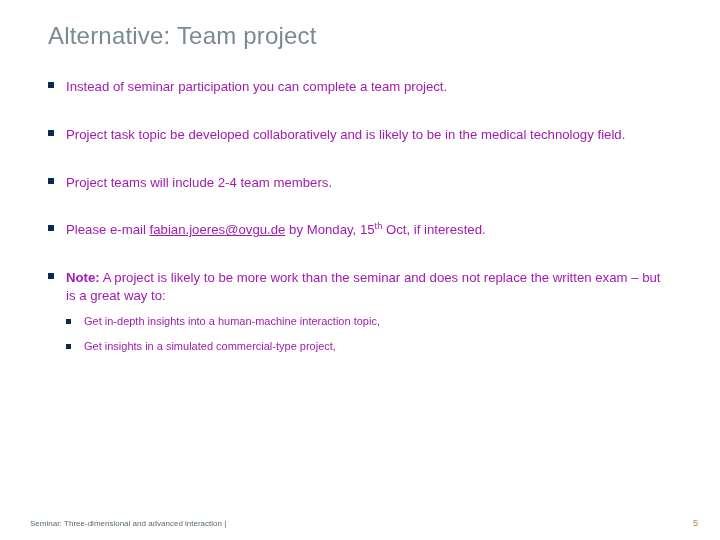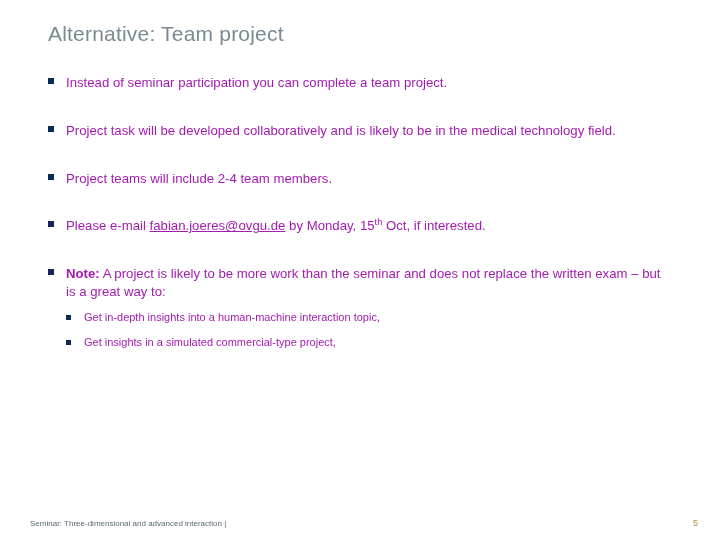--- a/index.html
+++ b/index.html
@@ -10,21 +10,21 @@
     color: #000;
     position: relative;
   }
   .slide {
     width: 720px;
     height: 540px;
     padding: 22px 48px 0 48px;
     position: relative;
   }
   .title {
-    font-size: 21px;
+    font-size: 24px;
     font-weight: 400;
     color: #7a8a93;
     letter-spacing: 0.2px;
     margin-bottom: 28px;
   }
   ul.bullets {
     list-style: none;
     padding: 0;
     margin: 0;
   }
@@ -88,21 +88,21 @@
 <body>
 
 <div class="slide">
   <h1 class="title">Alternative: Team project</h1>
 
   <ul class="bullets">
     <li>
       <span>Instead of seminar participation you can complete a team project.</span>
     </li>
     <li>
-      <span>Project task will be developed collaboratively and is likely to be in the medical technology field.</span>
+      <span>Project task topic be developed collaboratively and is likely to be in the medical technology field.</span>
     </li>
     <li>
       <span>Project teams will include 2-4 team members.</span>
     </li>
     <li>
       <span>Please e-mail </span><span class="email">fabian.joeres@ovgu.de</span><span> by Monday, 15</span><sup>th</sup><span> Oct, if interested.</span>
     </li>
     <li>
       <span class="bold">Note:</span><span> A project is likely to be more work than the seminar and does not replace the written exam – but is a great way to:</span>
       <ul class="sub">

